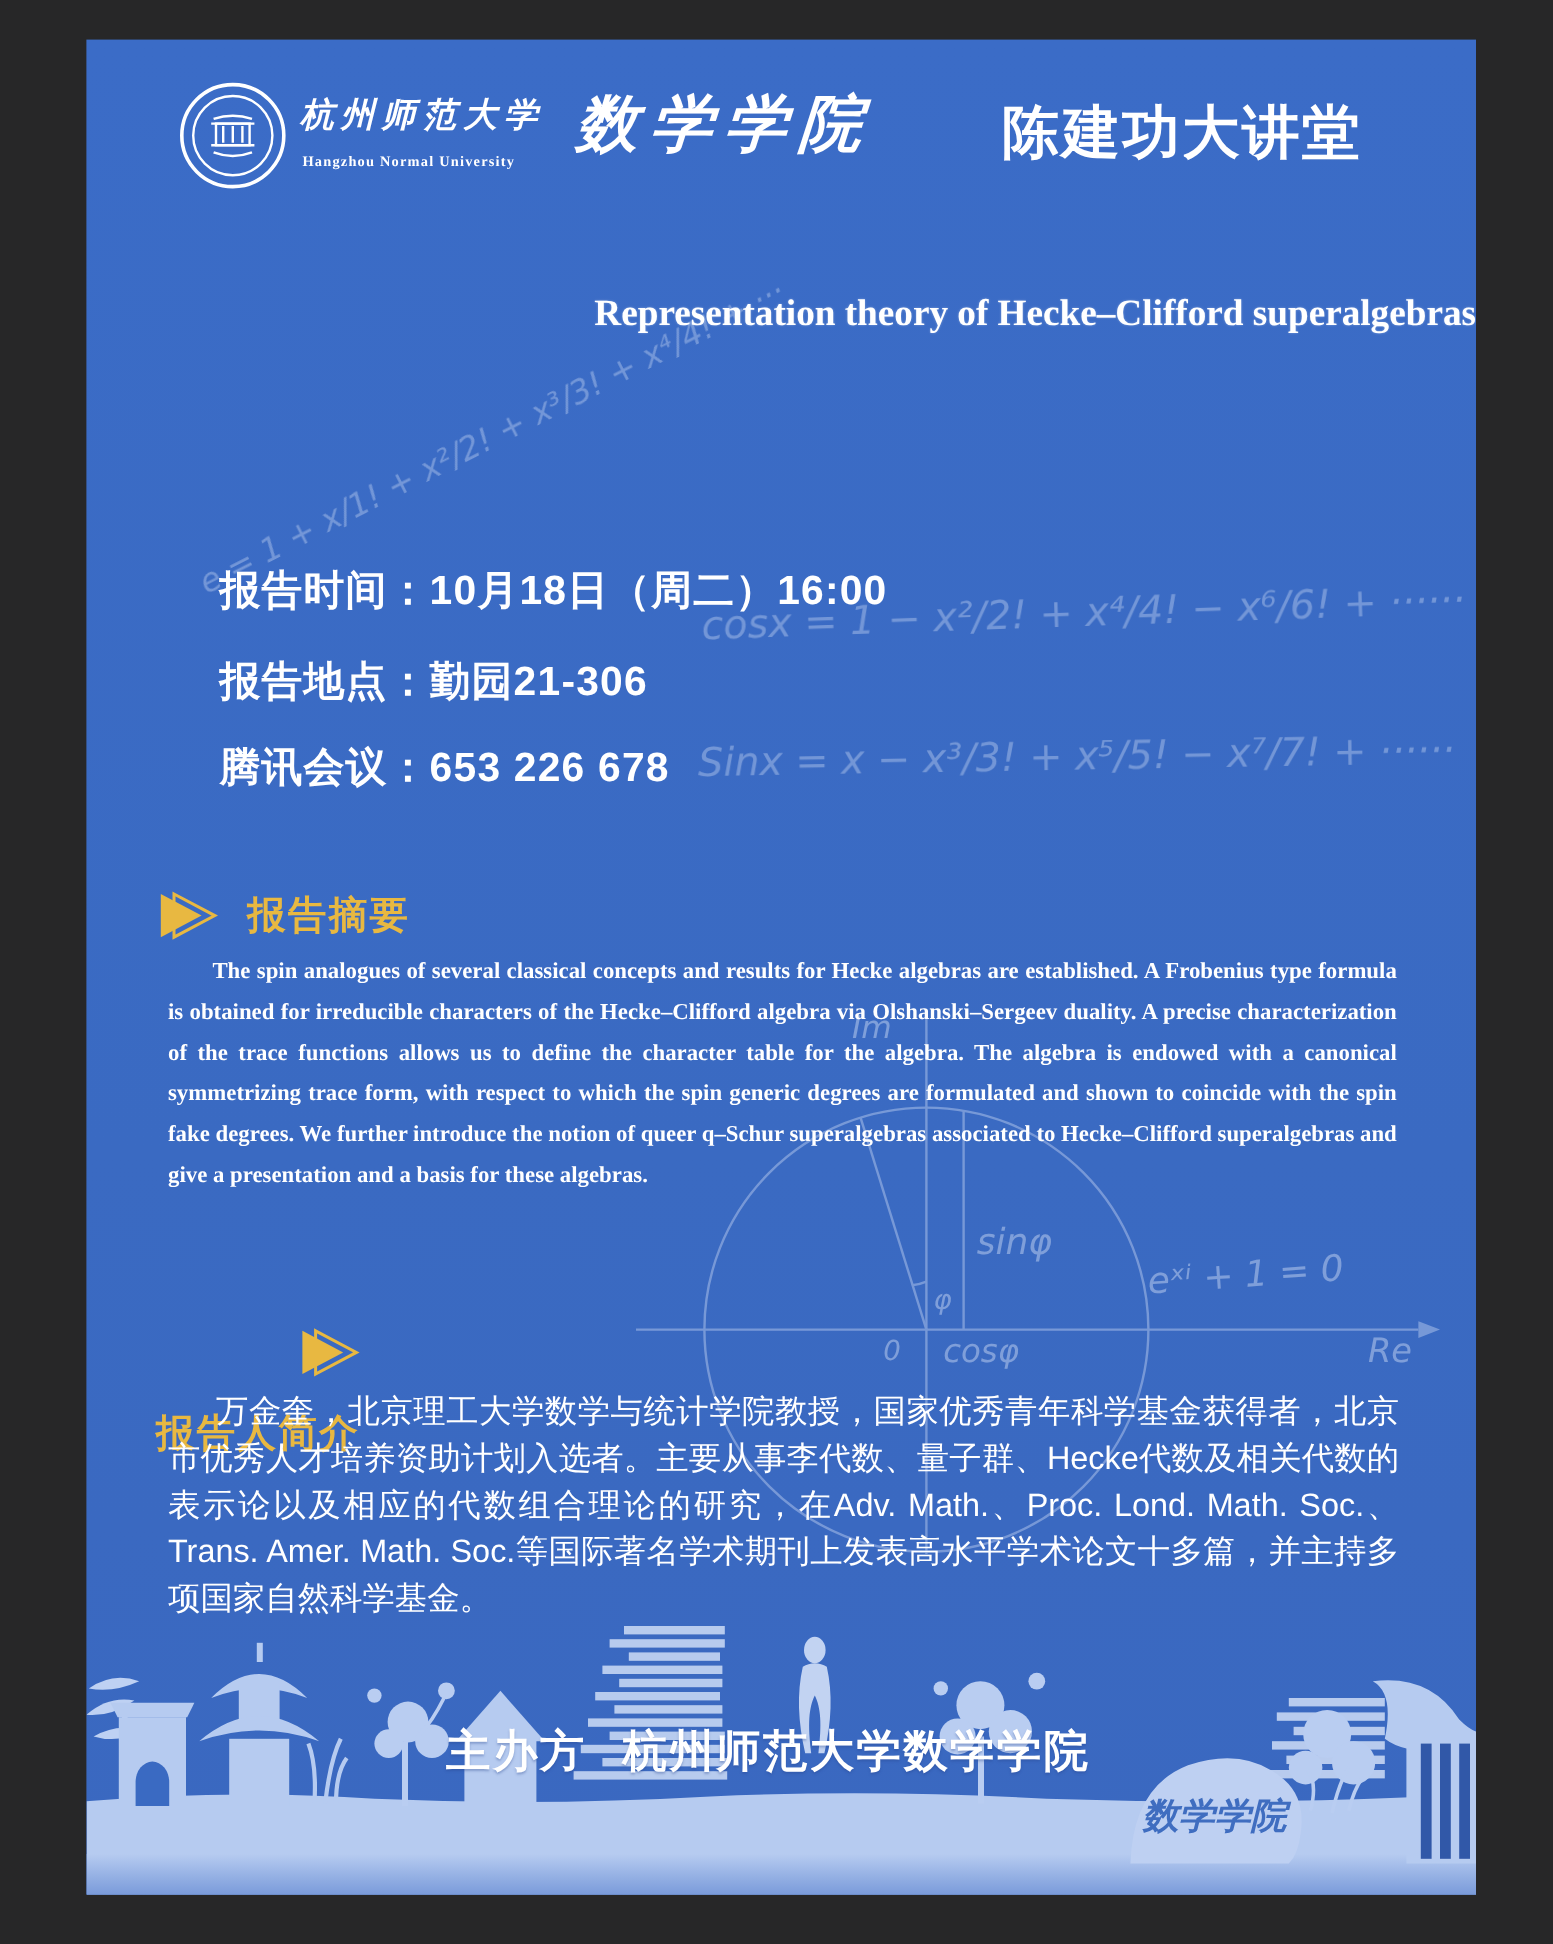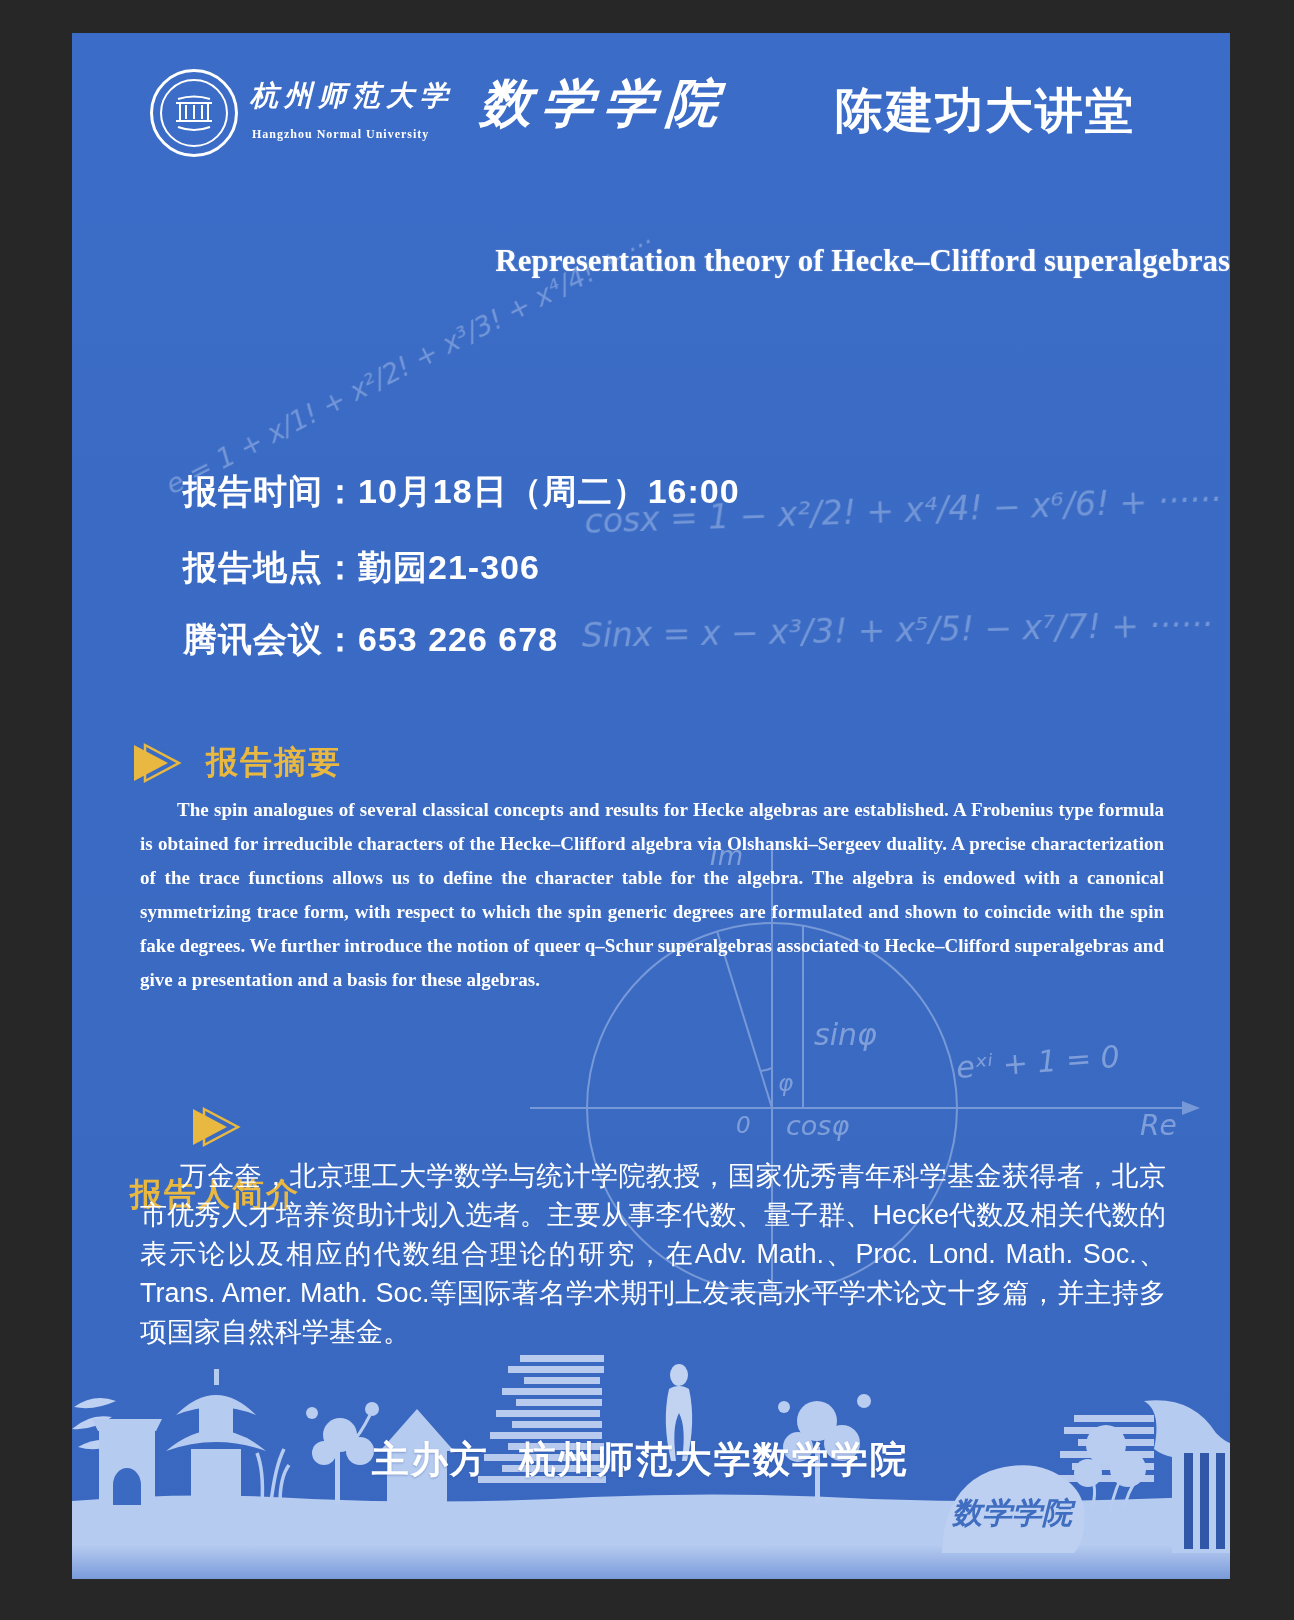--- a/index.html
+++ b/index.html
@@ -53,21 +53,21 @@
     text-shadow:0 0 2px rgba(255,255,255,.35);
   }
   
   .info{position:absolute;left:111px;z-index:3;color:#fff;font-size:34px;font-weight:bold;
     letter-spacing:1px;white-space:nowrap;}
   .info.l1{top:358px;}
   .info.l2{top:436px;}
   .info.l3{top:512px;}
   .info.l4{top:584px;}
   
-  .sec-head{position:absolute;left:58px;z-index:3;display:flex;align-items:center;gap:24px;}
+  .sec-head{position:absolute;left:58px;z-index:3;display:flex;align-items:flex-end;gap:24px;}
   .sec-head.h1{top:708px;}
   .sec-head.h2{top:1072px;flex-direction:column;}
   .sec-head .label{color:#e8b841;font-size:32px;font-weight:bold;letter-spacing:2px;}
   
   .abstract-text{
     position:absolute;left:68px;top:760px;width:1024px;z-index:3;color:#fff;
     font-family:"Liberation Serif",serif;font-weight:bold;font-size:19px;line-height:34px;
     text-align:justify;text-indent:37px;
   }
   .bio-text{

